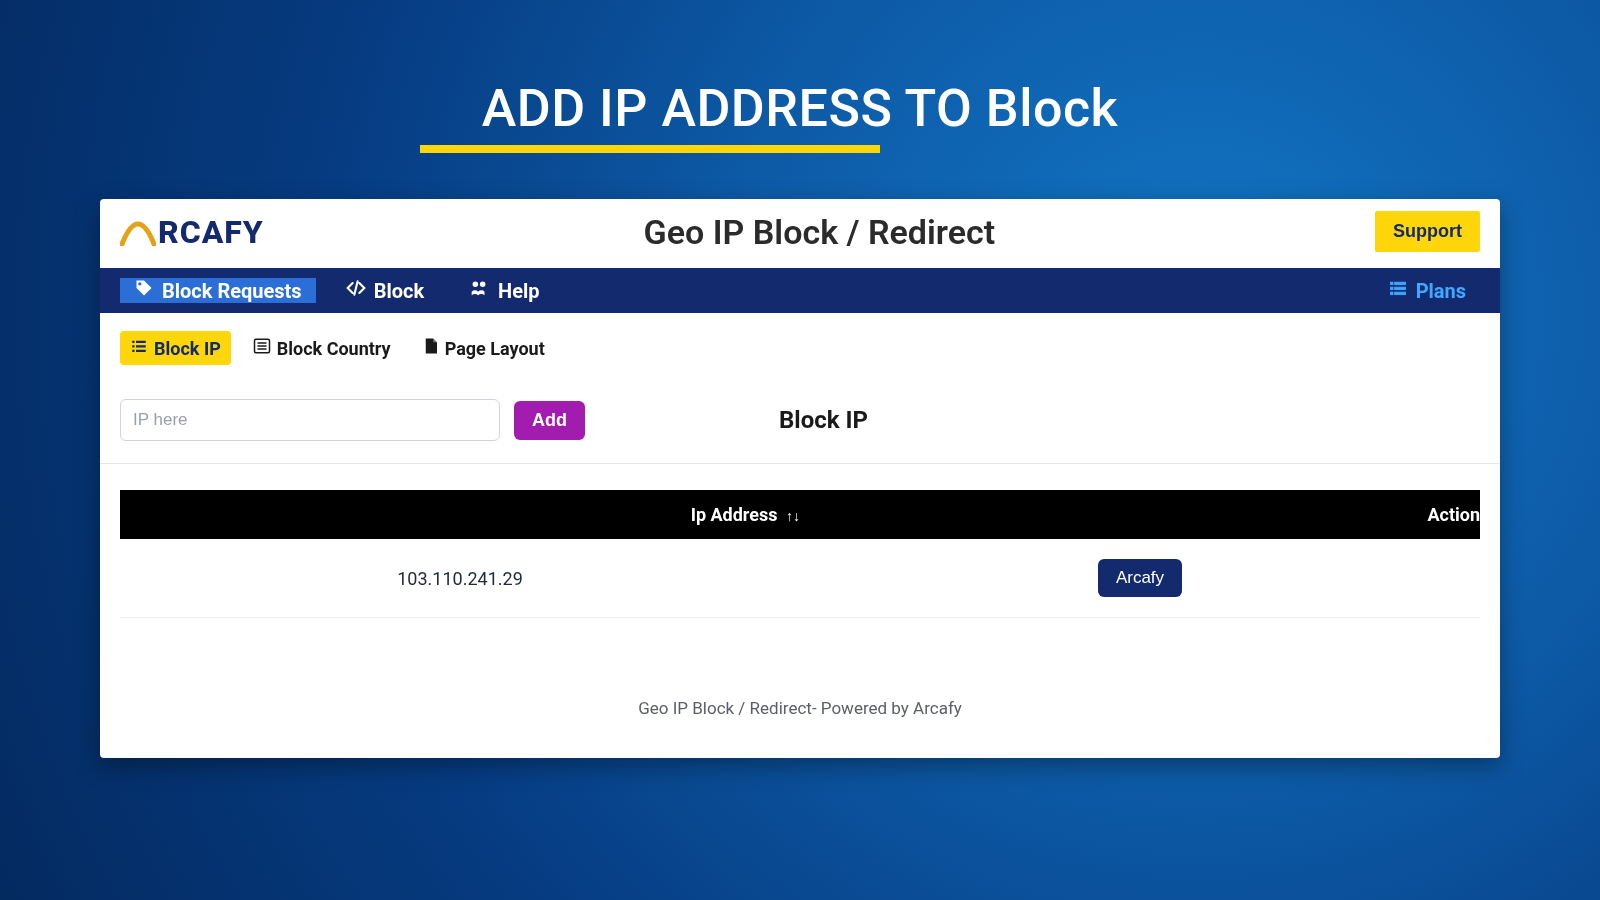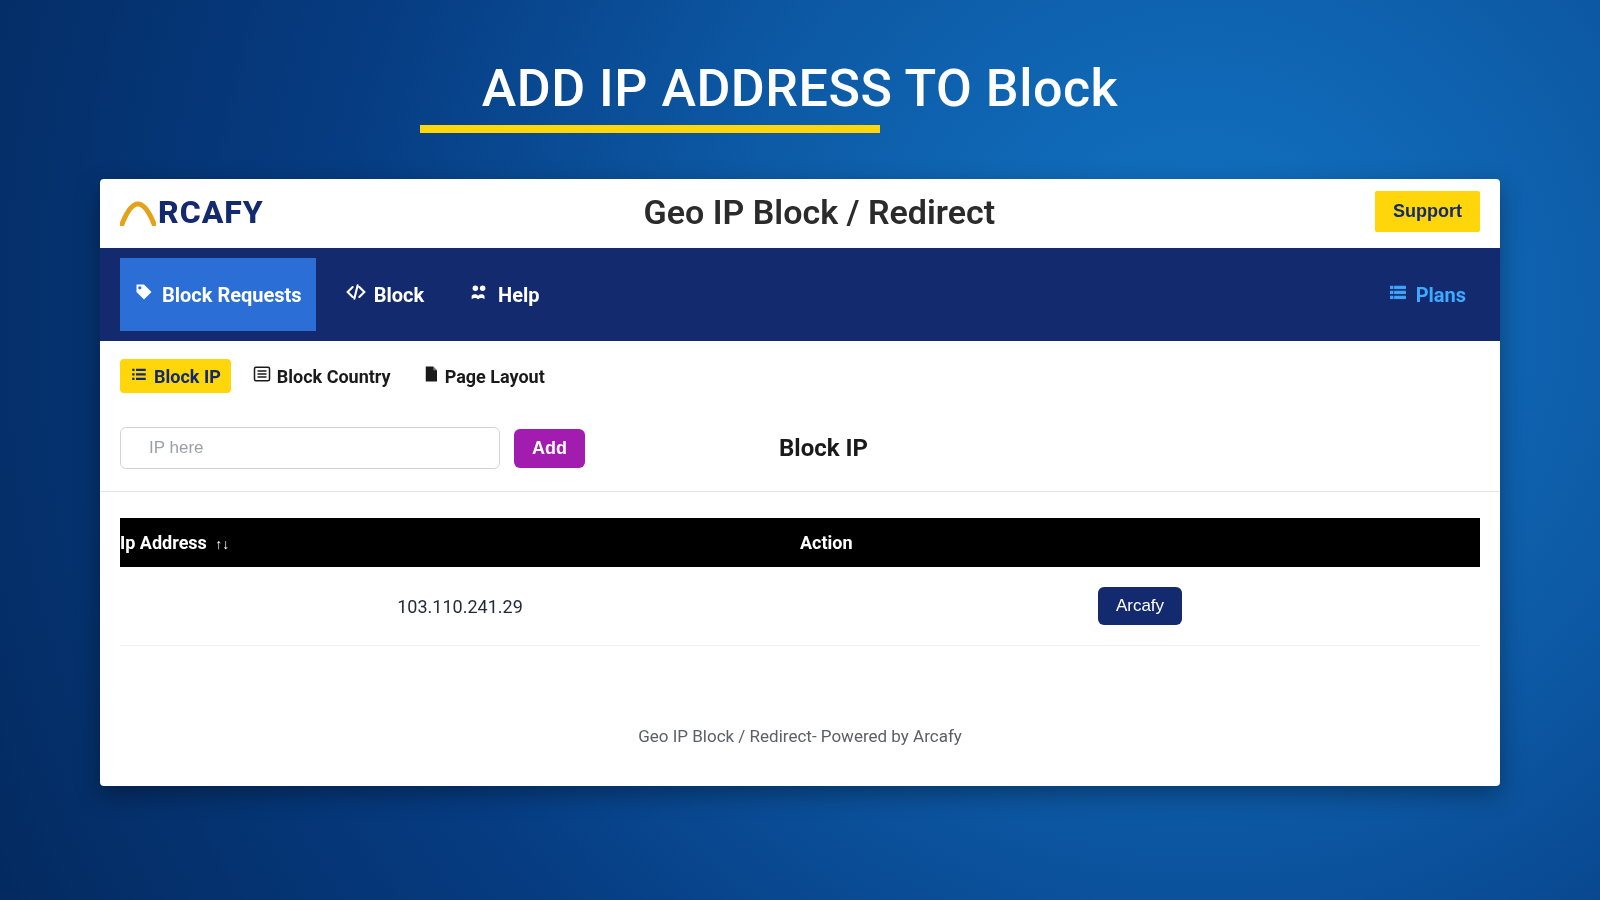--- a/index.html
+++ b/index.html
@@ -7,21 +7,21 @@
     font-family: -apple-system, BlinkMacSystemFont, "Segoe UI", Roboto, Arial, sans-serif;
     width: 1600px; height: 900px;
     background: radial-gradient(circle at 75% 35%, #1275c4 0%, #0d5aa6 35%, #063c82 65%, #042a60 100%);
     overflow: hidden;
   }
   .slide-title {
     text-align: center;
     color: #ffffff;
     font-size: 52px;
     font-weight: 500;
-    padding-top: 58px;
+    padding-top: 78px;
     letter-spacing: 0.5px;
     position: relative;
     width: 100%;
   }
   .underline {
     width: 460px;
     height: 8px;
     background: #ffd60a;
     margin: 6px auto 0 230px;
     position: relative;
@@ -54,21 +54,21 @@
   }
   .main-nav {
     background: #132a6e;
     display: flex; align-items: center; justify-content: space-between;
     padding: 10px 20px;
   }
   .nav-left { display: flex; align-items: center; gap: 16px; }
   .nav-item {
     display: flex; align-items: center; gap: 8px;
     color: #ffffff; font-size: 20px; font-weight: 700;
-    padding: 24px 14px; border-radius: 0; cursor: pointer;
+    padding: 0 14px; border-radius: 0; cursor: pointer;
   }
   .nav-item.active { background: #2b6fd6; }
   .nav-right .nav-item { color: #3fa9ff; }
   .nav-right .nav-item svg path, .nav-right .nav-item svg rect { fill: #3fa9ff; stroke: #3fa9ff; }
   .sub-tabs {
     display: flex; align-items: center; gap: 12px;
     padding: 18px 20px 10px 20px;
   }
   .sub-tab {
     display: flex; align-items: center; gap: 6px;
@@ -76,32 +76,32 @@
     padding: 6px 10px; border-radius: 4px; cursor: pointer;
   }
   .sub-tab.active { background: #ffd60a; color: #132a6e; }
   .form-row {
     display: flex; align-items: center; gap: 14px;
     padding: 24px 20px 22px 20px;
     border-bottom: 1px solid #e5e7eb;
   }
   .ip-input {
     width: 380px; height: 42px; border: 1px solid #d0d4da; border-radius: 6px;
-    padding: 0 28px; font-size: 17px; color: #374151;
+    padding: 0 12px; font-size: 17px; color: #374151;
   }
   .ip-input::placeholder { color: #9aa0aa; }
   .add-btn {
     background: #a21caf; color: #ffffff; border: none; border-radius: 6px;
     font-size: 18px; font-weight: 600; padding: 9px 18px; cursor: pointer;
   }
   .section-title { font-size: 24px; font-weight: 700; color: #1a1a1a; margin-left: 180px; }
   .ip-table { width: calc(100% - 40px); margin: 26px 20px 0 20px; border-collapse: collapse; }
   .ip-table thead tr { background: #000000; color: #ffffff; }
   .ip-table th {
-    text-align: left; padding: 14px 0; font-size: 18px; font-weight: 700;
+    text-align: right; padding: 14px 0; font-size: 18px; font-weight: 700;
   }
   .ip-table th:first-child { width: 50%; }
   .ip-table td {
     text-align: center; padding: 20px 0; font-size: 18px; color: #1f2937;
     border-bottom: 1px solid #eceef2;
   }
   .delete-btn {
     background: #132a6e; color: #ffffff; border: none; border-radius: 6px;
     font-size: 17px; font-weight: 500; padding: 9px 18px; cursor: pointer;
   }

